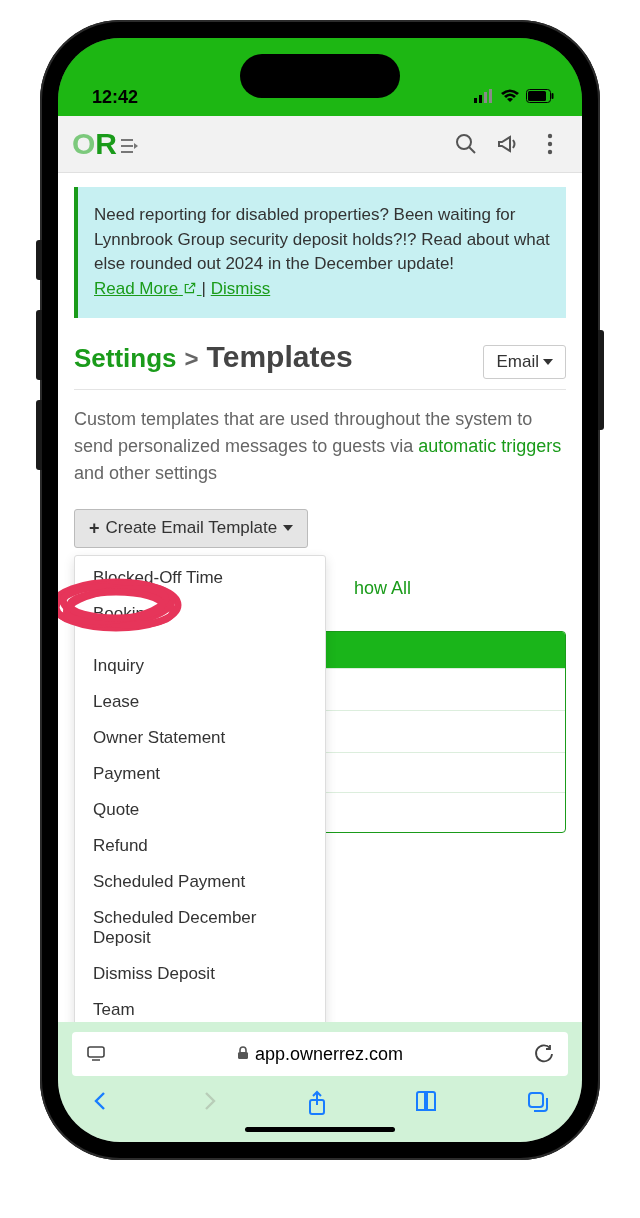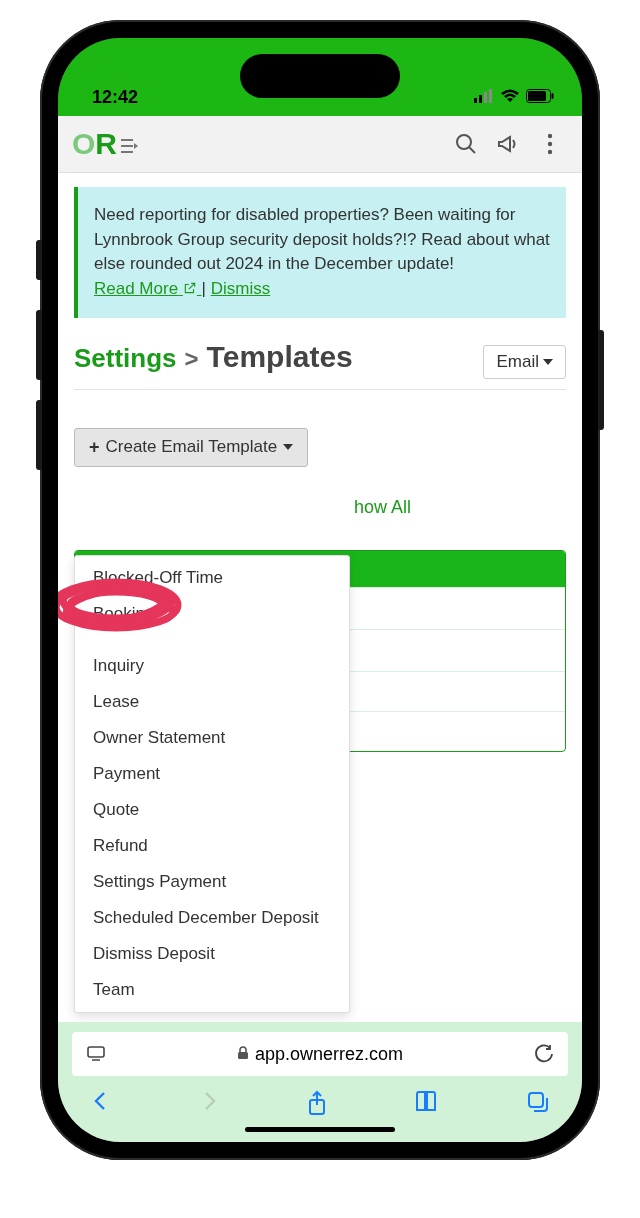--- a/index.html
+++ b/index.html
@@ -159,21 +159,21 @@
   font-size:17px;
   color:#333;
   cursor:pointer;
 }
 
 
 .dropdown {
   position:absolute;
   left:16px;
   top: 382px;
-  width: 276px;
+  width: 252px;
   background:#fff;
   border:1px solid #ddd;
   border-radius:3px;
   box-shadow:0 4px 12px rgba(0,0,0,0.12);
   z-index: 50;
   padding: 4px 0;
 }
 .dd-item {
   padding: 8px 18px;
   font-size:17px;
@@ -345,20 +345,23 @@
         <span class="gt">&gt;</span>
         <span class="page-title">Templates</span>
         <button class="filter-btn">
           <span>Email</span>
           <span class="caret-down"></span>
         </button>
       </div>
 
       <hr class="sep">
 
+      <div class="desc">
+        <span>Custom templates that are used throughout the system to send personalized messages to guests via </span><a href="#">automatic triggers</a><span> and other settings</span>
+      </div>
 
       <button class="create-btn">
         <span class="plus">+</span>
         <span>Create Email Template</span>
         <span class="caret-down"></span>
       </button>
 
       
       <div class="behind-row">
         <span class="showall">how All</span>
@@ -376,21 +379,21 @@
       <div class="dropdown">
         <div class="dd-item">Blocked-Off Time</div>
         <div class="dd-item">Booking</div>
         <div class="dd-group">
           <div class="dd-item">Inquiry</div>
           <div class="dd-item">Lease</div>
           <div class="dd-item">Owner Statement</div>
           <div class="dd-item">Payment</div>
           <div class="dd-item">Quote</div>
           <div class="dd-item">Refund</div>
-          <div class="dd-item">Settings Payment</div>
+          <div class="dd-item">Scheduled Payment</div>
           <div class="dd-item">Scheduled December Deposit</div>
           <div class="dd-item">Dismiss Deposit</div>
           <div class="dd-item">Team</div>
         </div>
       </div>
 
       
       <svg class="scribble" viewBox="0 0 160 70">
         <g fill="none" stroke="#e6355a" stroke-width="7" stroke-linecap="round">
           <ellipse cx="80" cy="35" rx="62" ry="23"></ellipse>

